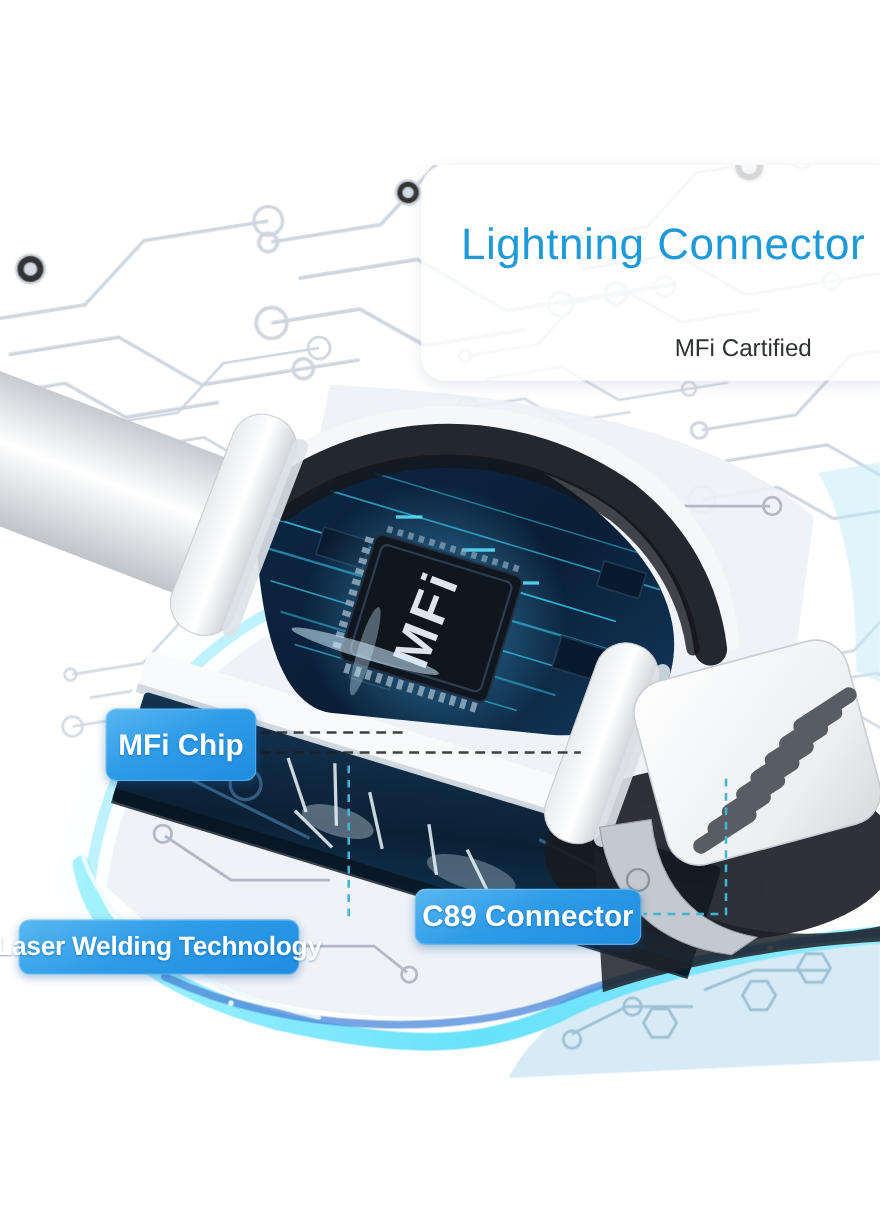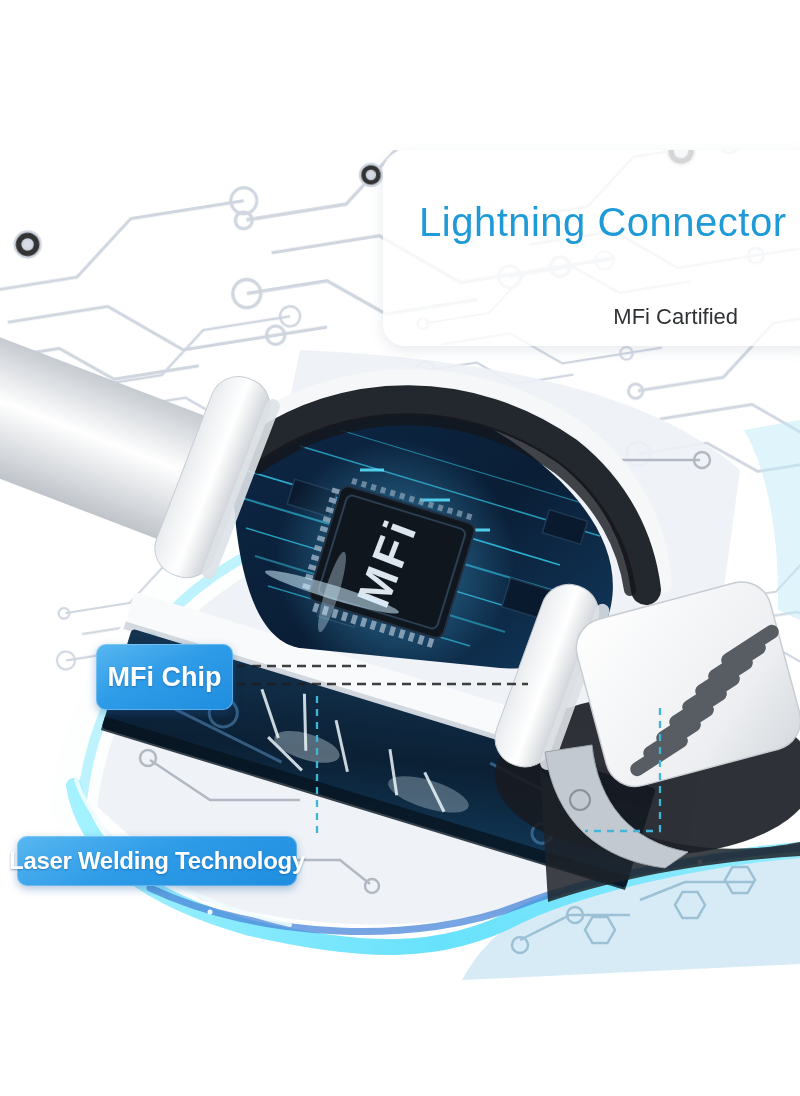--- a/index.html
+++ b/index.html
@@ -26,21 +26,21 @@
   }
   
   .pill{
     position:absolute;display:flex;align-items:center;justify-content:center;
     background:linear-gradient(155deg,#58b7f0 0%,#2f9ce8 45%,#1f8ddf 100%);
     border-radius:10px;color:#fff;font-weight:bold;white-space:nowrap;
     text-shadow:0 1px 2px rgba(10,70,130,0.45);
     box-shadow:0 3px 8px rgba(25,90,160,0.35), inset 0 0 0 1px rgba(255,255,255,0.25);
   }
   .pill-mfi{left:96px;top:644px;width:137px;height:66px;font-size:27px;}
-  .pill-laser{left:17px;top:836px;width:280px;height:50px;font-size:24px;letter-spacing:-0.3px;}
+  .pill-laser{left:17px;top:836px;width:255px;height:50px;font-size:24px;letter-spacing:-0.3px;}
   .pill-c89{left:377px;top:808px;width:206px;height:51px;font-size:27px;}
 </style>
 </head>
 <body>
 
 <div id="stage">
 
 <svg id="scene" width="800" height="1096" viewBox="0 0 800 1096">
   <defs>
     <linearGradient id="cableG" x1="0" y1="0" x2="0" y2="1">
@@ -277,14 +277,15 @@
   </g>
 </svg>
 
 <div class="card">
   <div class="card-title">Lightning Connector</div>
   <div class="card-sub">MFi Cartified</div>
 </div>
 
 <div class="pill pill-mfi">MFi Chip</div>
 <div class="pill pill-laser">Laser Welding Technology</div>
+<div class="pill pill-c89">C89 Connector</div>
 
 </div>
 
 </body></html>

